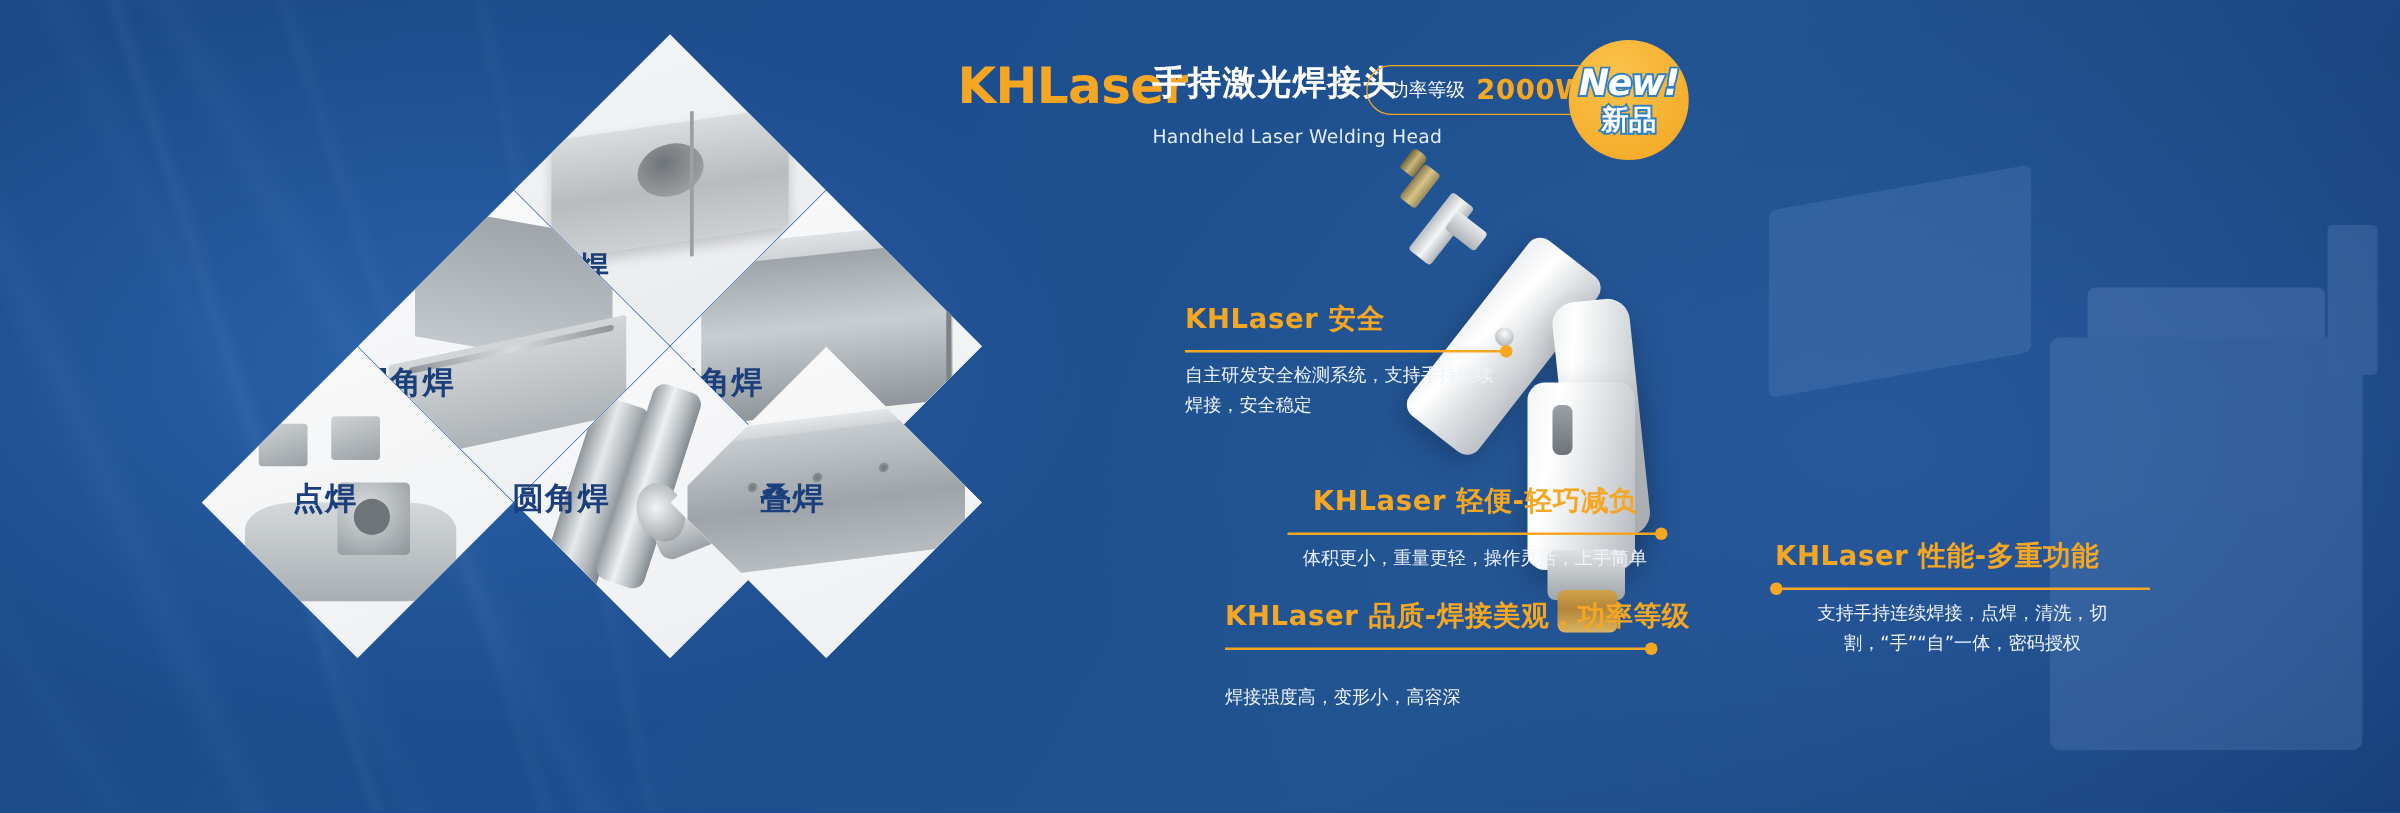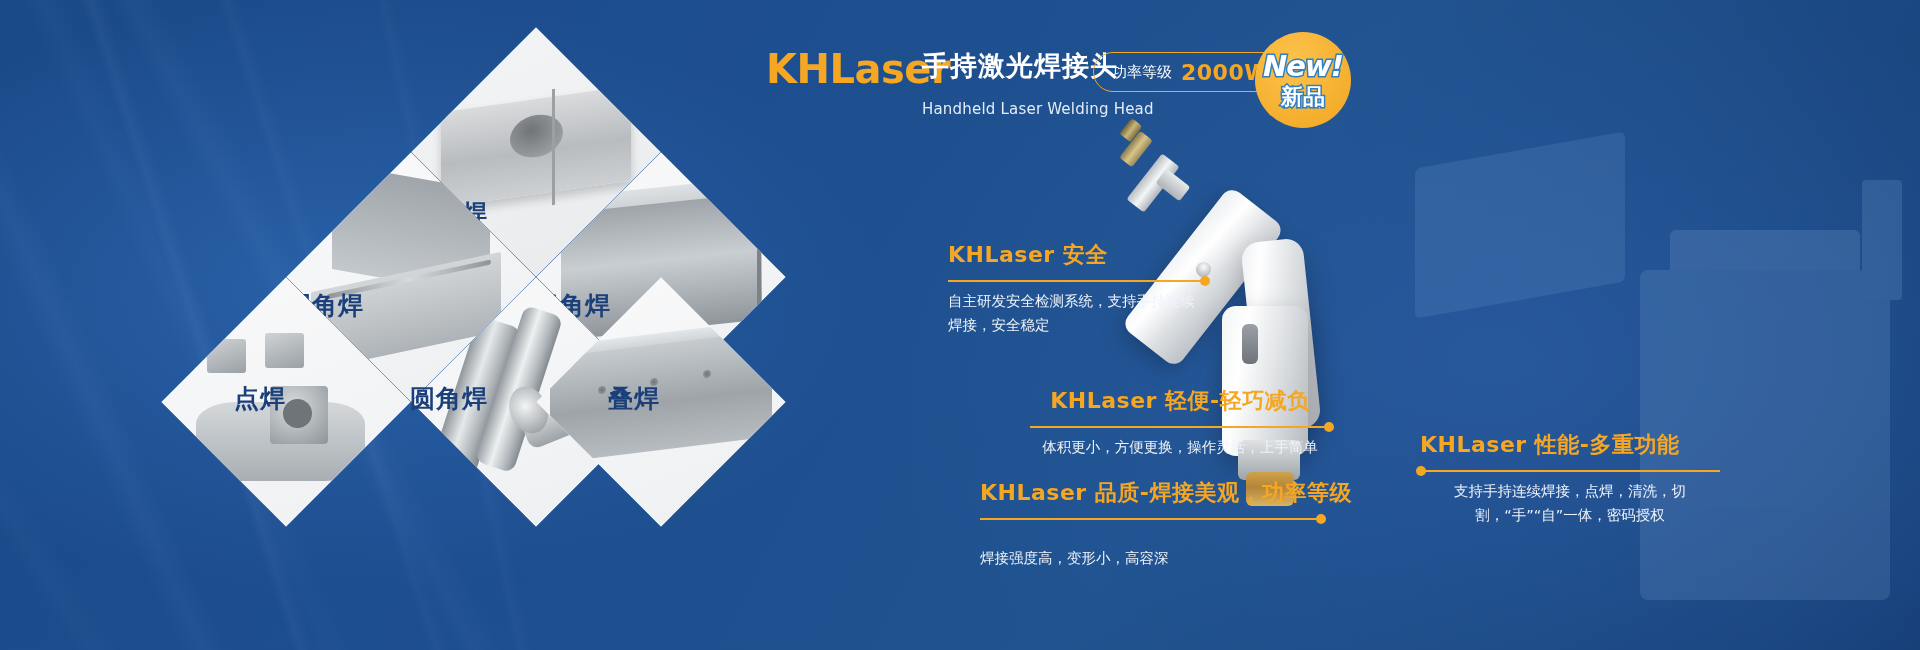--- a/index.html
+++ b/index.html
@@ -288,21 +288,21 @@
       </div>
     <div class="body">自主研发安全检测系统，支持手持连续焊接，安全稳定</div>
   </div>
 
 
   <div class="callout c-light">
     <div class="ttl">KHLaser 轻便-轻巧减负</div>
     <div class="rule r-right">
         <span class="dot"></span>
       </div>
-    <div class="body">体积更小，方便更换，操作灵活，上手简单</div>
+    <div class="body">体积更小，重量更轻，操作灵活，上手简单</div>
   </div>
 
   <div class="callout c-quality">
     <div class="ttl">KHLaser 品质-焊接美观，功率等级</div>
     <div class="rule r-right">
         <span class="dot"></span>
       </div>
     <div class="body">焊接强度高，变形小，高容深</div>
   </div>
 

